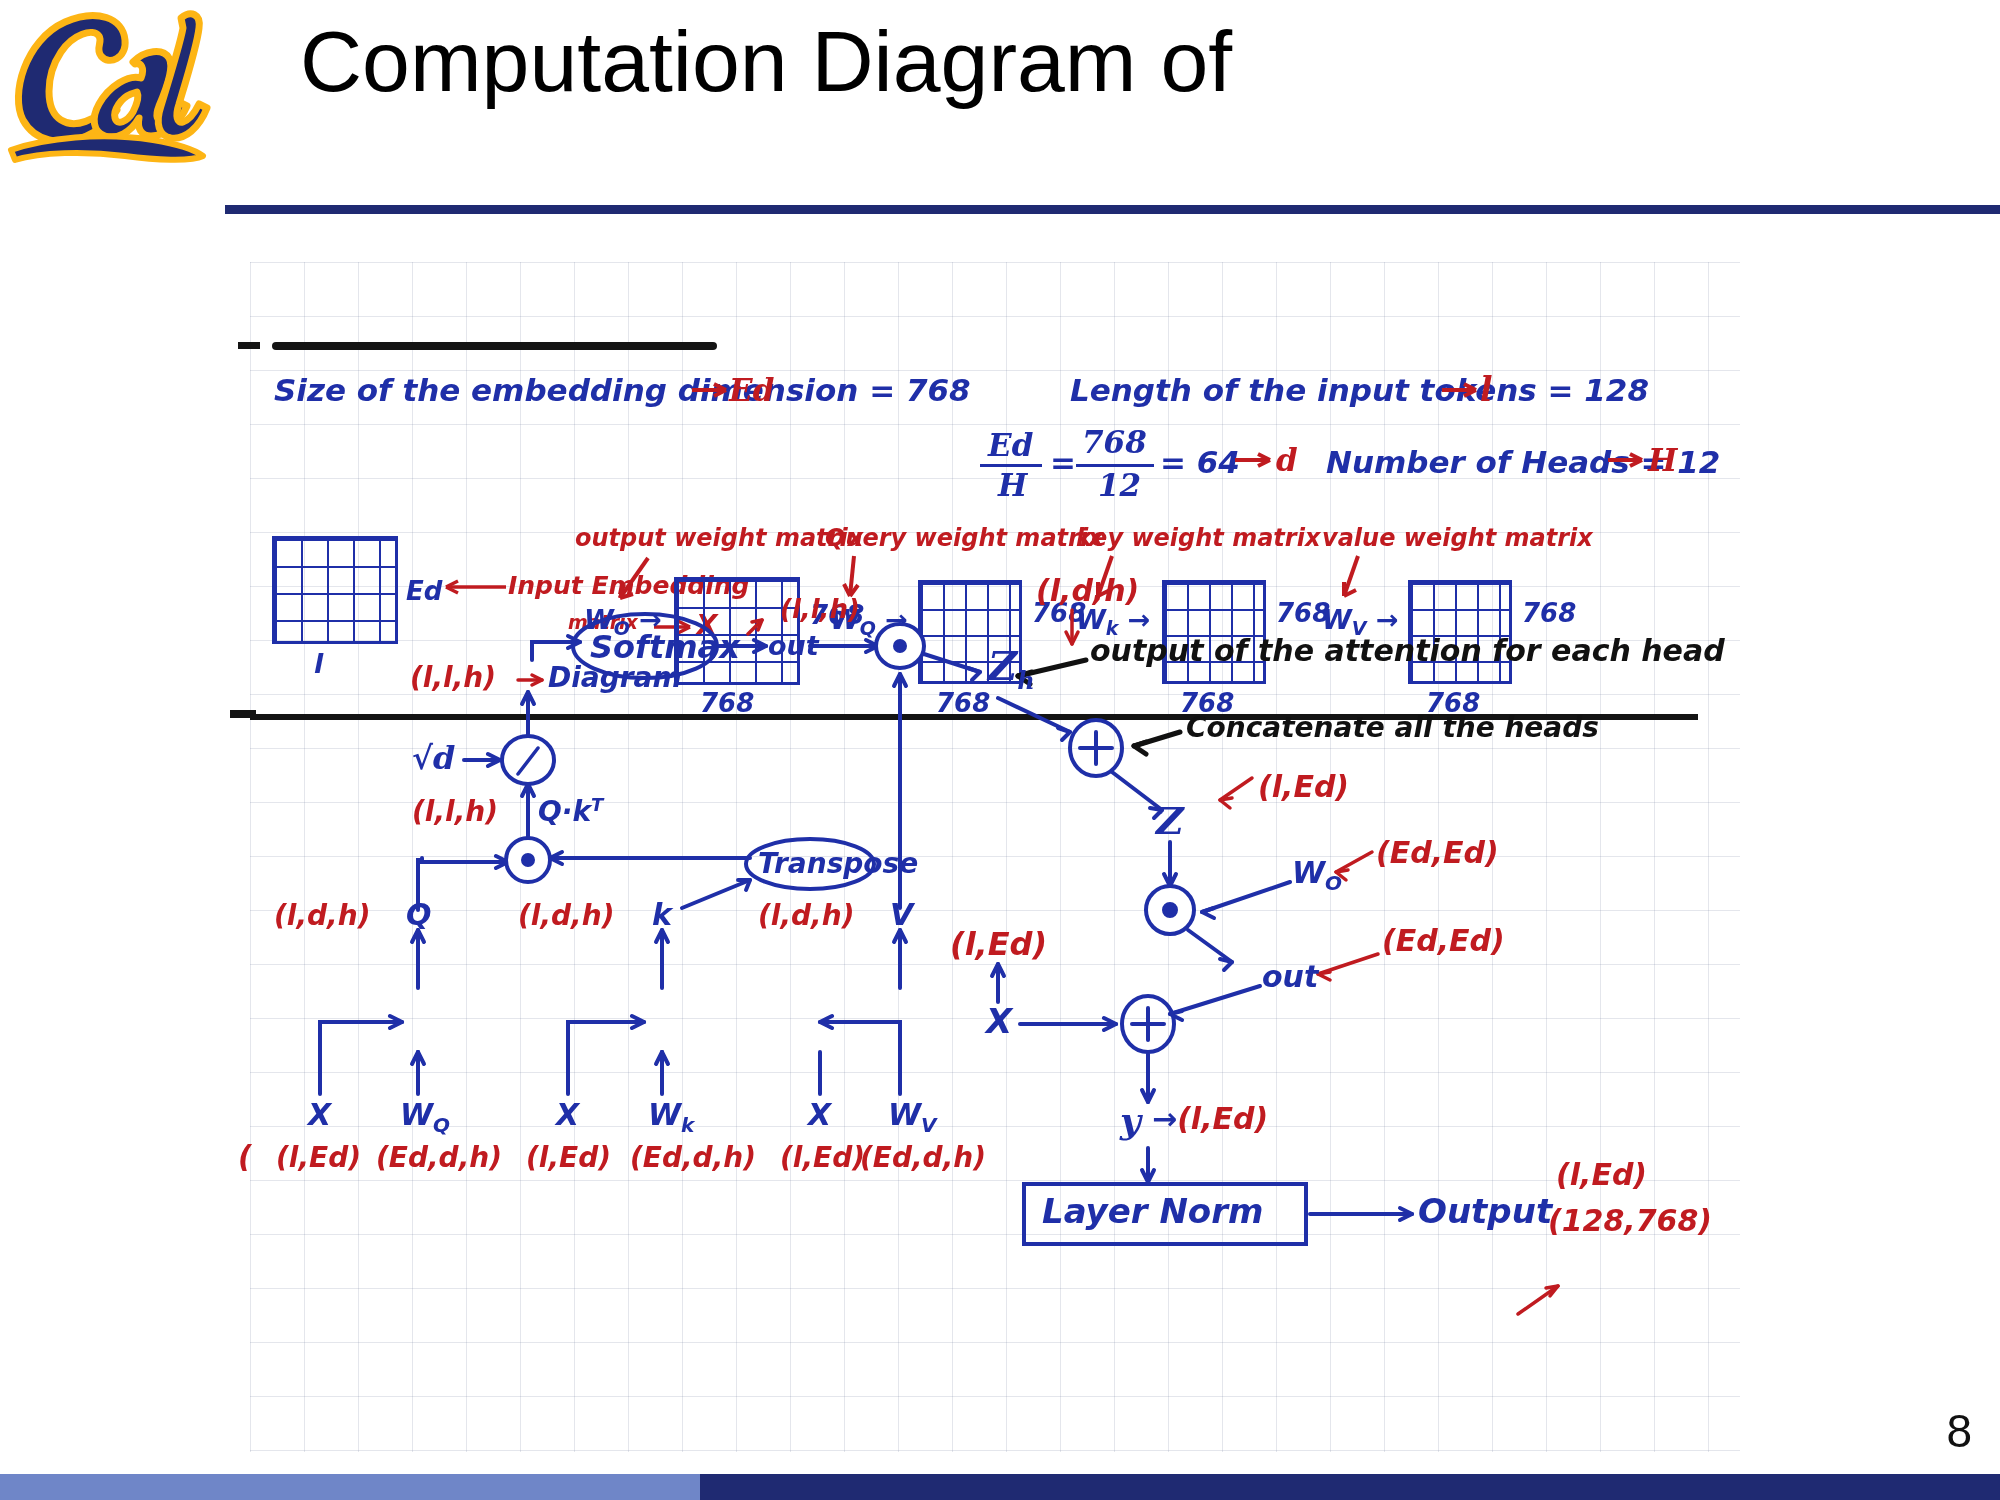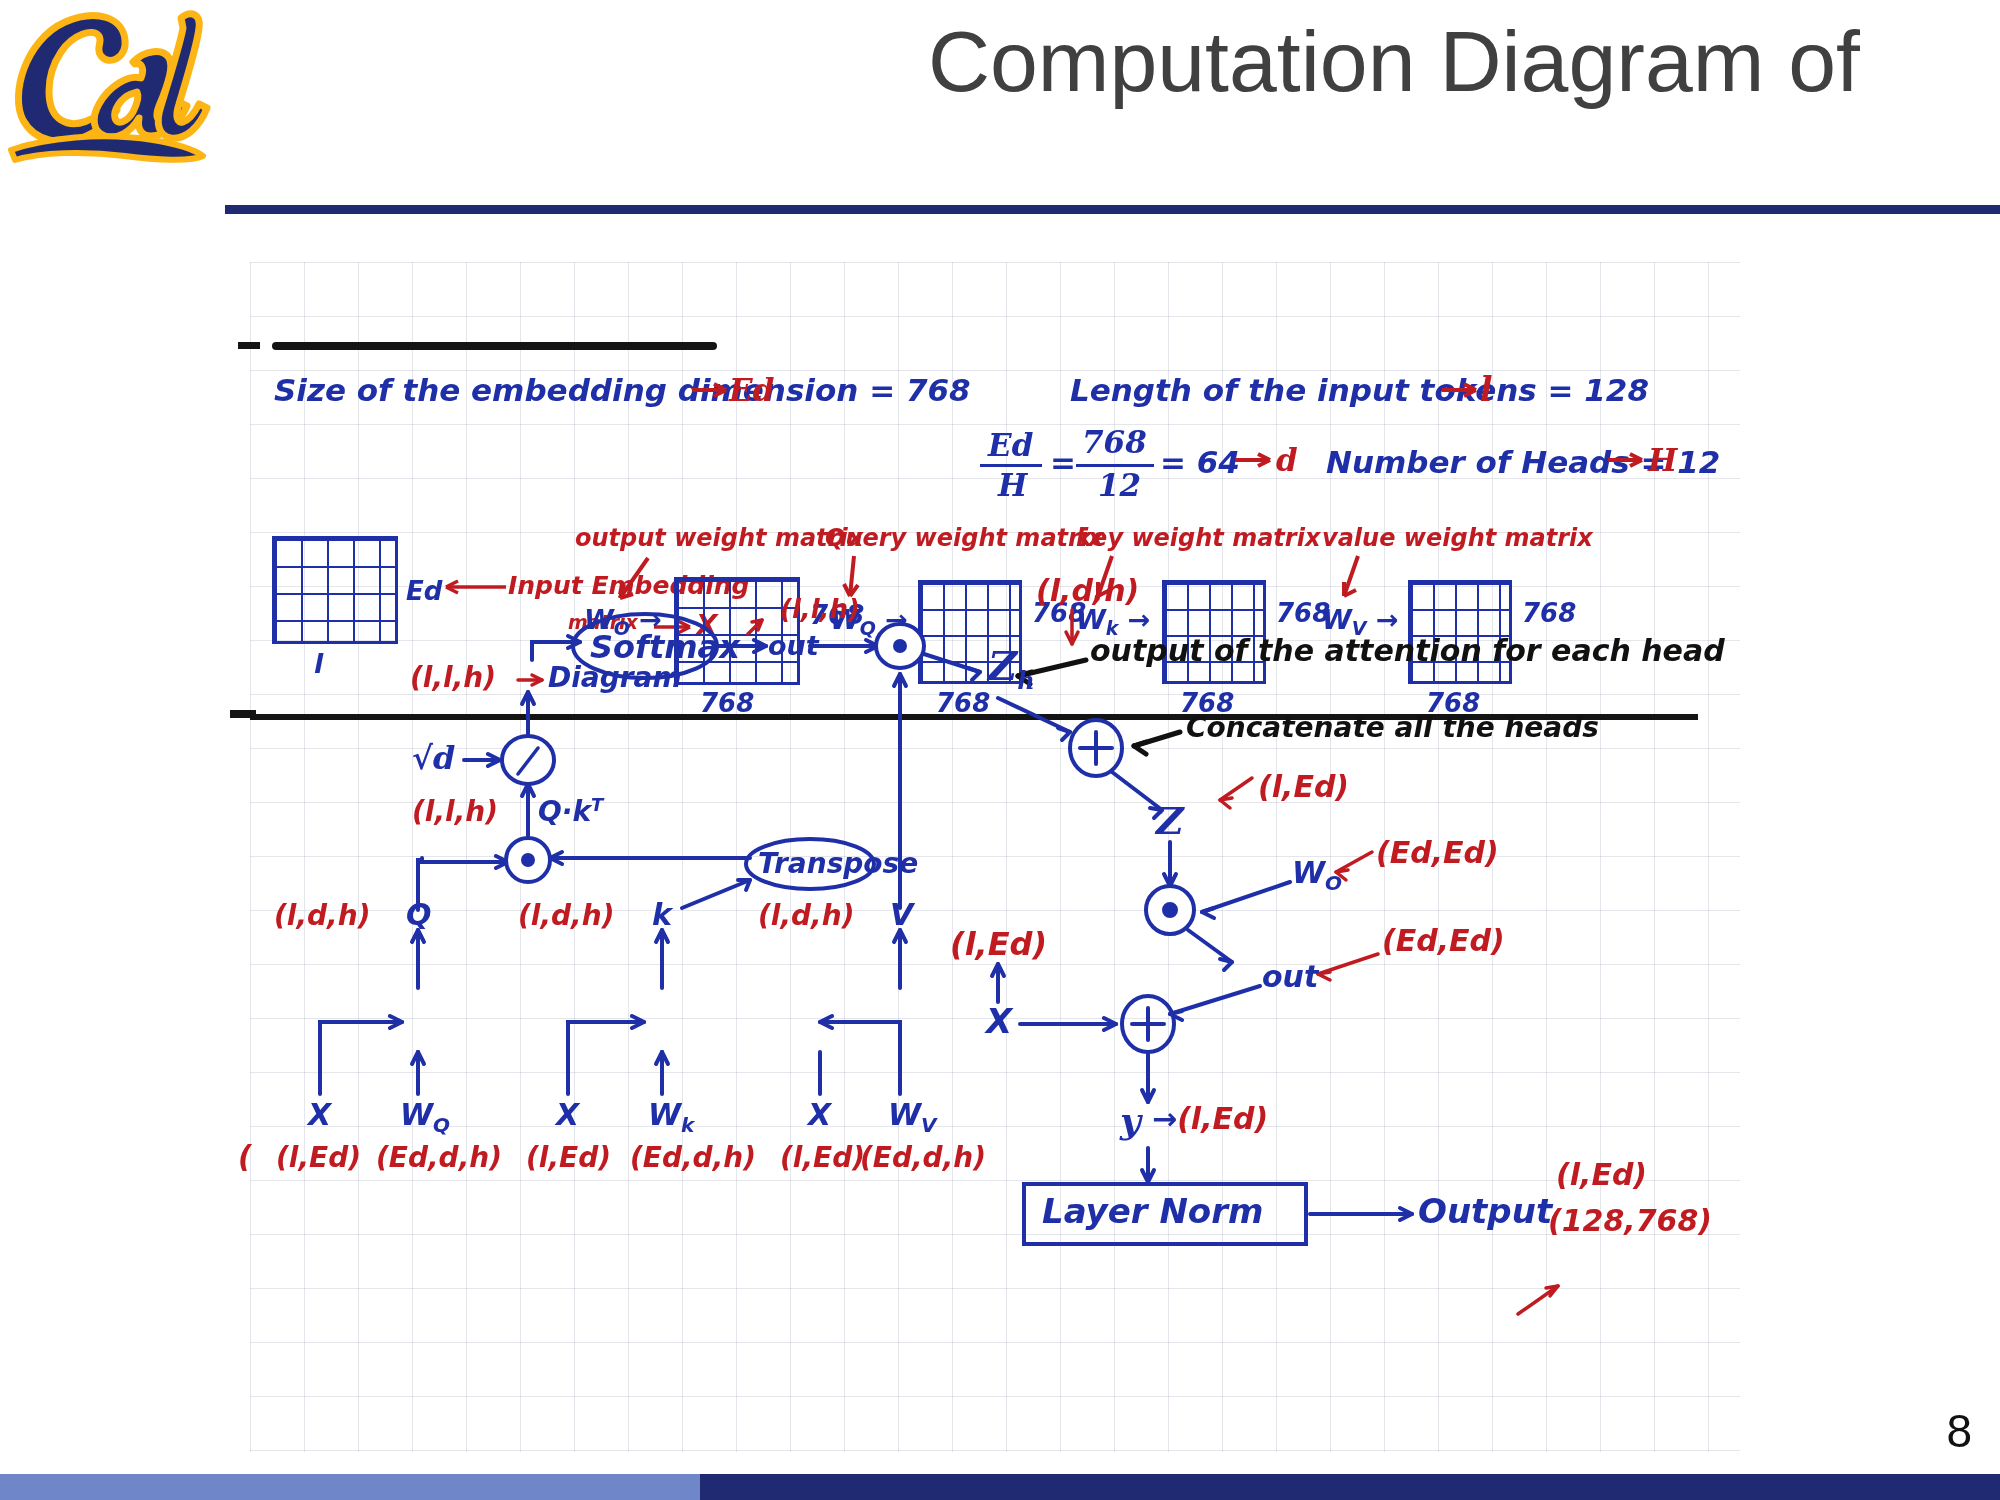--- a/index.html
+++ b/index.html
@@ -19,22 +19,22 @@
     position:absolute; left:0px; top:170px; width:222px; height:85px;
     background:#1f2a72;
     display:flex; align-items:center; justify-content:center;
   }
   .eecs-text { font-size:58px; font-weight:bold; letter-spacing:-1px; line-height:1; }
   .eecs-ee { color:#8fa8e8; -webkit-text-stroke:2px #12204f; }
   .eecs-cs { color:#fdb515; -webkit-text-stroke:2px #12204f; }
 
   .title {
     position:absolute; left:300px; top:2px; width:1560px;
-    text-align:right;
-    color:#404040;
+    text-align:left;
+    color:#000000;
     font-size:86px;
     line-height:1.38;
     font-family:"Liberation Sans", sans-serif;
   }
   .header-rule {
     position:absolute; left:225px; top:205px; width:1775px; height:9px;
     background:#1f2a72;
   }
 
   

